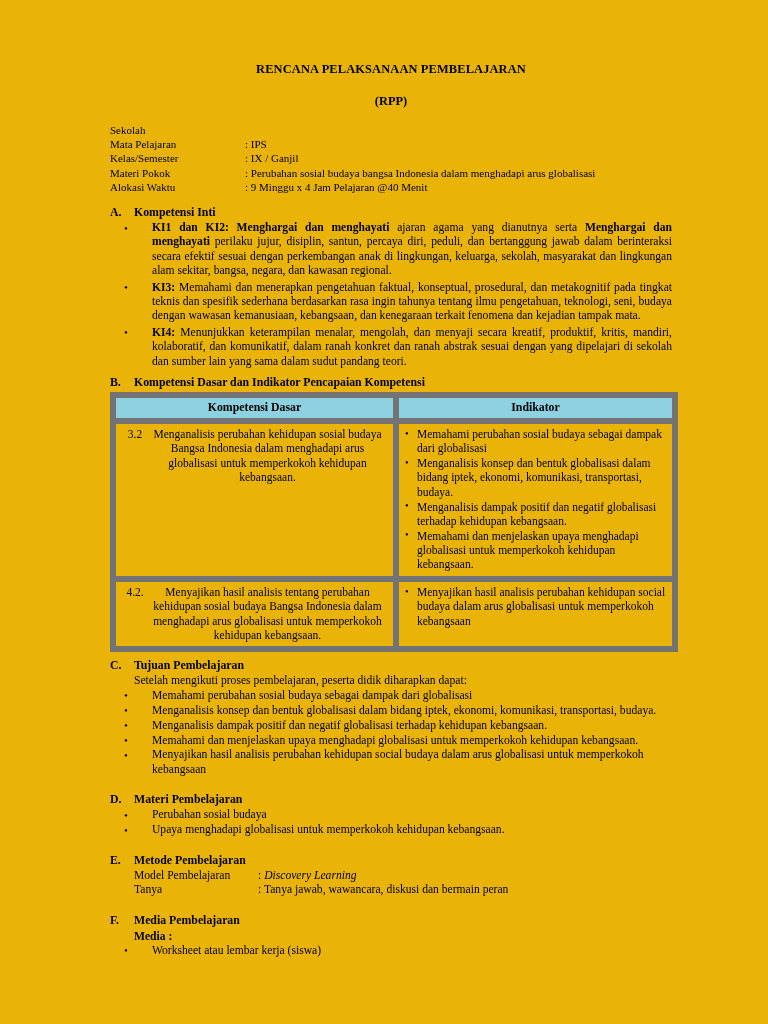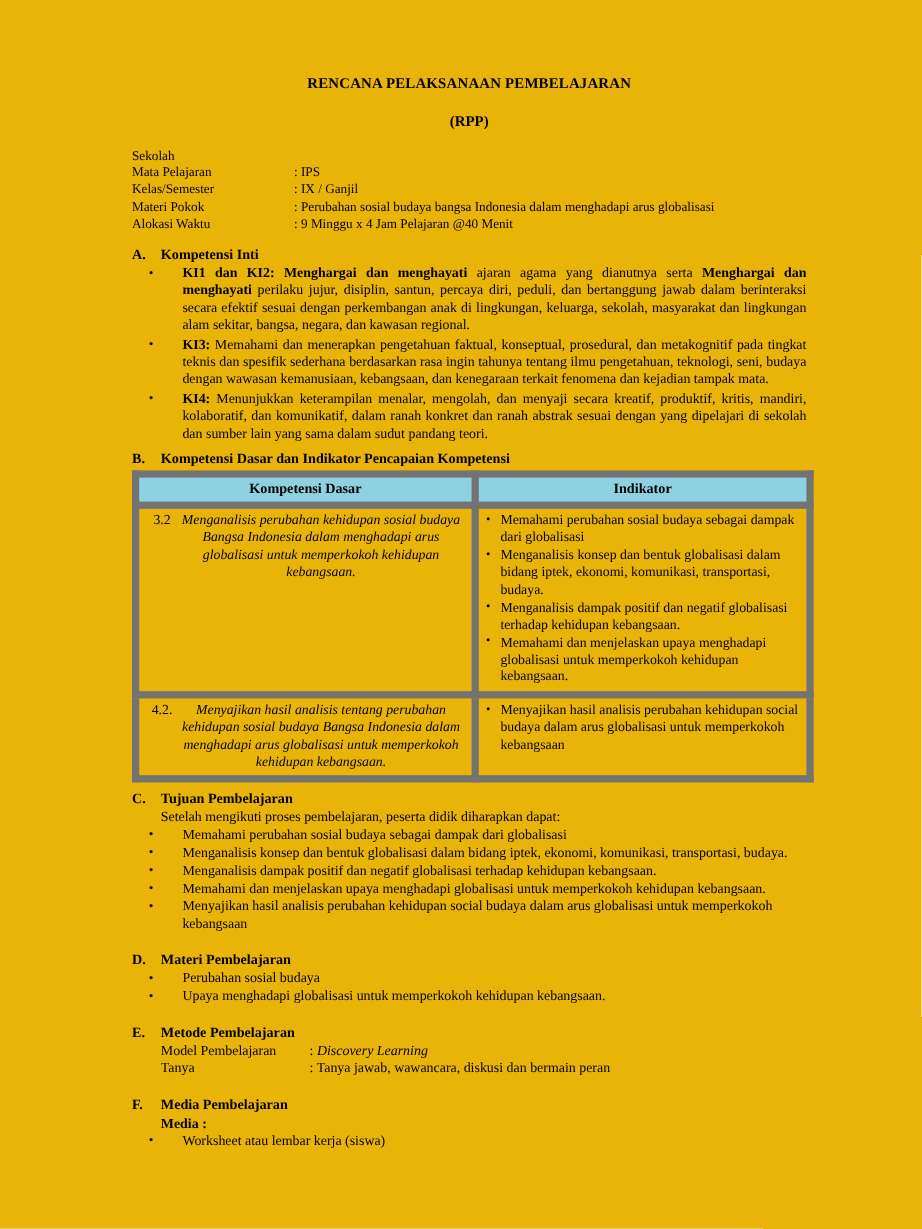--- a/index.html
+++ b/index.html
@@ -151,21 +151,20 @@
     text-align: center;
   }
   .kd-num {
     flex: 0 0 26px;
     width: 26px;
     padding-left: 4px;
     box-sizing: border-box;
   }
   .kd-text {
     flex: 1 1 auto;
-    font-style: italic;
   }
   ul.ind {
     list-style: none;
     margin: 0;
     padding: 0;
   }
   ul.ind > li {
     position: relative;
     padding-left: 14px;
     margin: 0 0 0.5px 0;

